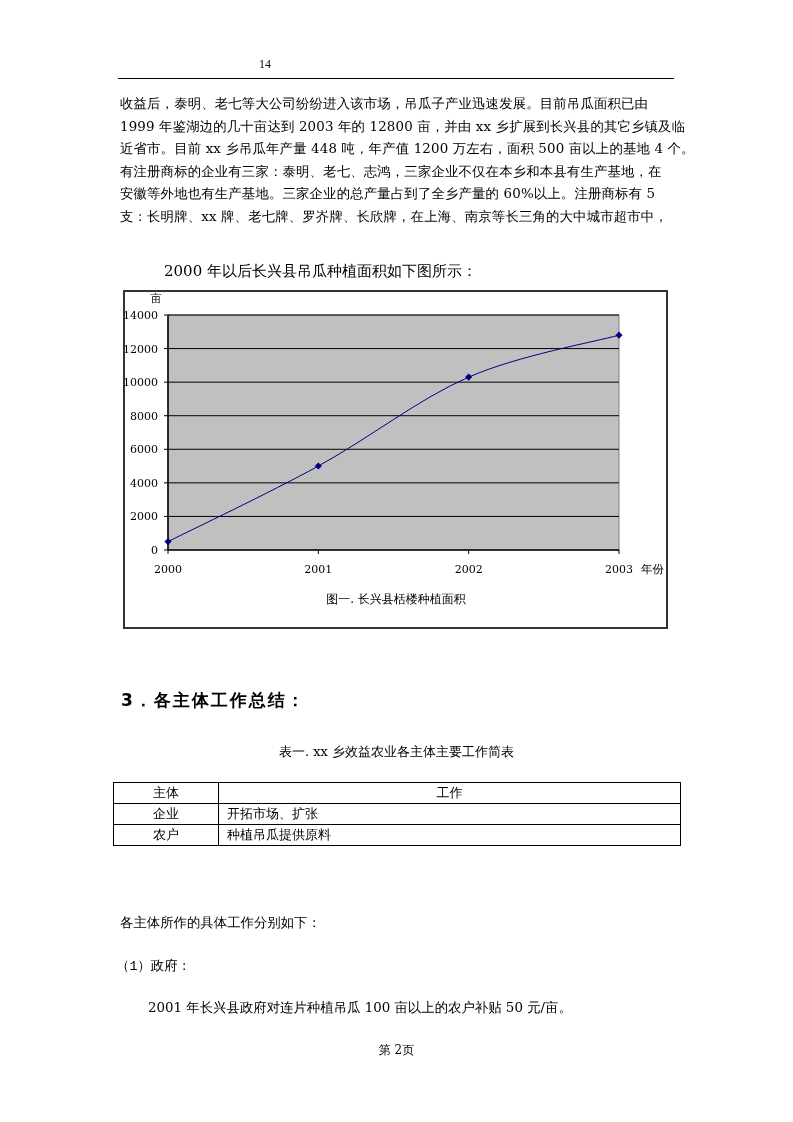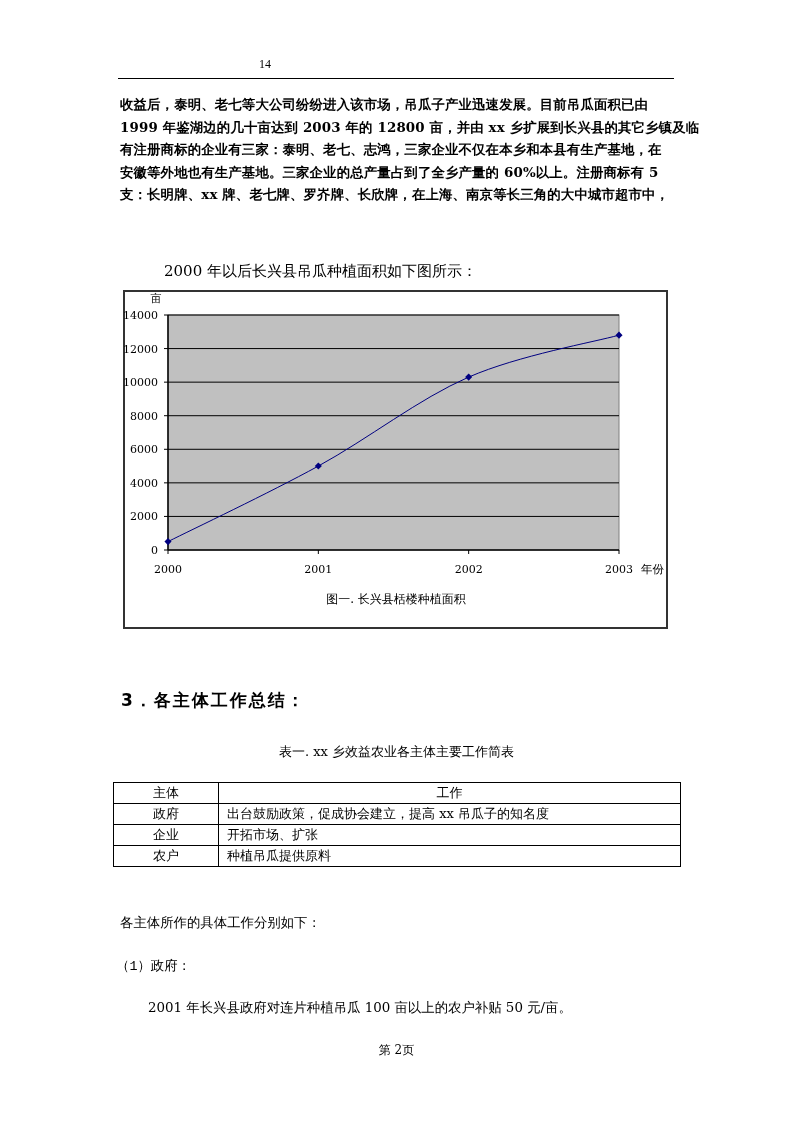--- a/index.html
+++ b/index.html
@@ -22,23 +22,24 @@
     table.work tr.head td.c2 { text-align: center; margin-top: 40px; }
     .line { left: 120px; font-size: 13.4px; }
     .footer { left: 0; width: 793px; text-align: center; top: 1042px; font-size: 12px; }
   </style>
 </head>
 <body>
 
 <div class="abs header-num">14</div>
 <div class="abs header-rule"></div>
 
-<div class="abs para" style="top:93px;font-weight:bold;">
+<div class="abs para" style="top:93px;">
   <p>收益后，泰明、老七等大公司纷纷进入该市场，吊瓜子产业迅速发展。目前吊瓜面积已由</p>
   <p>1999 年鉴湖边的几十亩达到 2003 年的 12800 亩，并由 xx 乡扩展到长兴县的其它乡镇及临</p>
+  <p>近省市。目前 xx 乡吊瓜年产量 448 吨，年产值 1200 万左右，面积 500 亩以上的基地 4 个。</p>
   <p>有注册商标的企业有三家：泰明、老七、志鸿，三家企业不仅在本乡和本县有生产基地，在</p>
   <p>安徽等外地也有生产基地。三家企业的总产量占到了全乡产量的 60%以上。注册商标有 5</p>
   <p>支：长明牌、xx 牌、老七牌、罗岕牌、长欣牌，在上海、南京等长三角的大中城市超市中，</p>
 </div>
 
 <div class="abs intro">2000 年以后长兴县吊瓜种植面积如下图所示：</div>
 
 <div class="abs chart-frame"></div>
 <svg class="abs chart-svg" width="546" height="340" viewBox="0 0 546 340" font-family="'DejaVu Serif', 'Liberation Serif', serif" font-size="11">
   <rect id="plot-bg" x="45" y="25" width="451" height="235" fill="#c0c0c0" stroke="#808080" stroke-width="1"></rect>
@@ -97,24 +98,20 @@
 
 <div class="abs table-caption">表一. xx 乡效益农业各主体主要工作简表</div>
 
 <table class="work">
   <tbody>
       <tr class="head">
     <td class="c1">主体</td>
     <td class="c2">工作</td>
   </tr>
   <tr>
-    <td class="c1">政府</td>
-    <td class="c2">出台鼓励政策，促成协会建立，提高 xx 吊瓜子的知名度</td>
-  </tr>
-  <tr>
     <td class="c1">企业</td>
     <td class="c2">开拓市场、扩张</td>
   </tr>
   <tr>
     <td class="c1">农户</td>
     <td class="c2">种植吊瓜提供原料</td>
   </tr>
 </tbody>
   </table>
 

